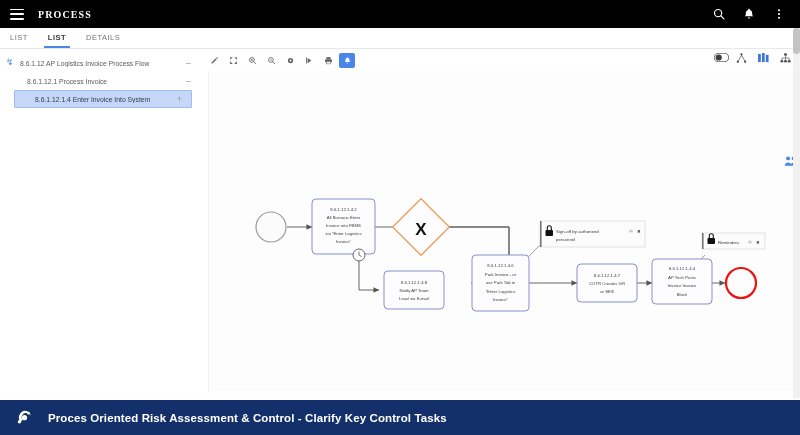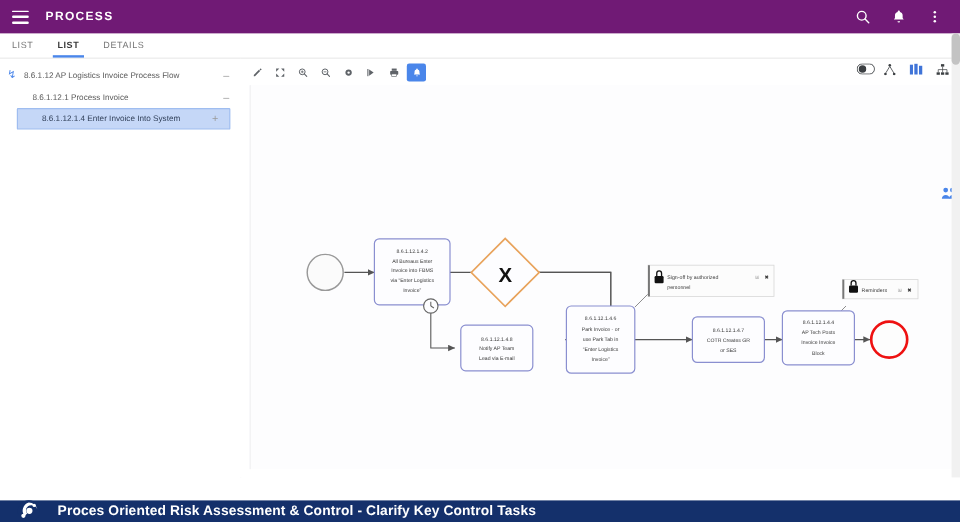--- a/index.html
+++ b/index.html
@@ -7,21 +7,21 @@
     width:800px;height:435px;overflow:hidden;
     font-family:"Liberation Sans", sans-serif;
     background:#ffffff;color:#333;
     -webkit-font-smoothing:antialiased;
   }
   .app{position:relative;width:800px;height:435px;}
 
   
   .topbar{
     position:absolute;left:0;top:0;width:800px;height:28px;
-    background:#701a75;display:flex;align-items:center;
+    background:#000000;display:flex;align-items:center;font-family:Liberation Serif, serif;
   }
   .hamburger{
     width:14px;height:11px;margin-left:10px;margin-right:14px;
     display:flex;flex-direction:column;justify-content:space-between;cursor:pointer;
   }
   .hamburger i{display:block;height:1.6px;background:#fff;border-radius:1px;}
   .app-title{
     color:#fff;font-size:10px;font-weight:bold;letter-spacing:1.1px;
   }
   .topbar-right{margin-left:auto;display:flex;align-items:center;gap:16px;margin-right:14px;}
@@ -100,21 +100,21 @@
   
   .vscroll{
     position:absolute;right:0;top:28px;width:7px;height:370px;background:#f1f1f1;
   }
   .vscroll .thumb{
     position:absolute;left:0;top:0;width:7px;height:26px;background:#c3c3c3;border-radius:4px;
   }
 
   
   .bottombar{
-    position:absolute;left:0;bottom:0;width:800px;height:18px;
+    position:absolute;left:0;bottom:0;width:800px;height:35px;
     background:#14306b;display:flex;align-items:center;
   }
   .brand-logo{
     width:20px;height:20px;margin-left:14px;margin-right:14px;flex:none;
   }
   .bottom-text{
     color:#fff;font-size:11.5px;font-weight:bold;letter-spacing:.1px;
   }
   .bottom-gap{
     position:absolute;left:0;bottom:35px;width:800px;height:2px;background:#ffffff;

